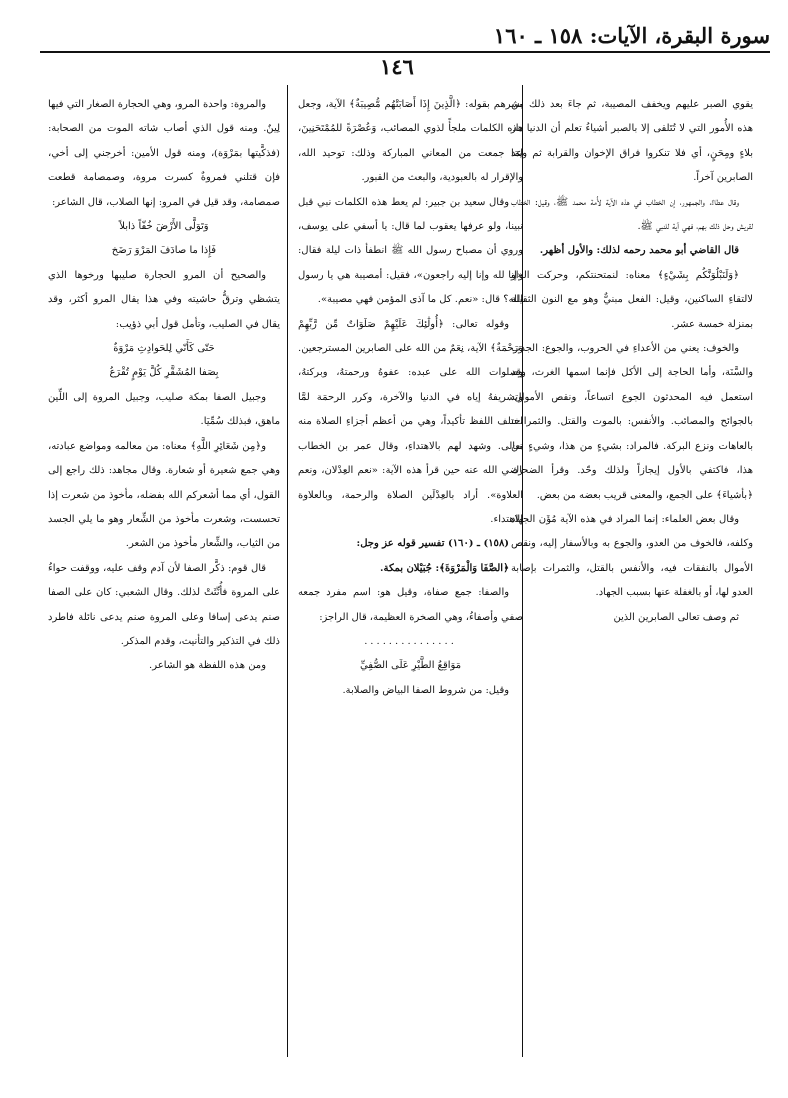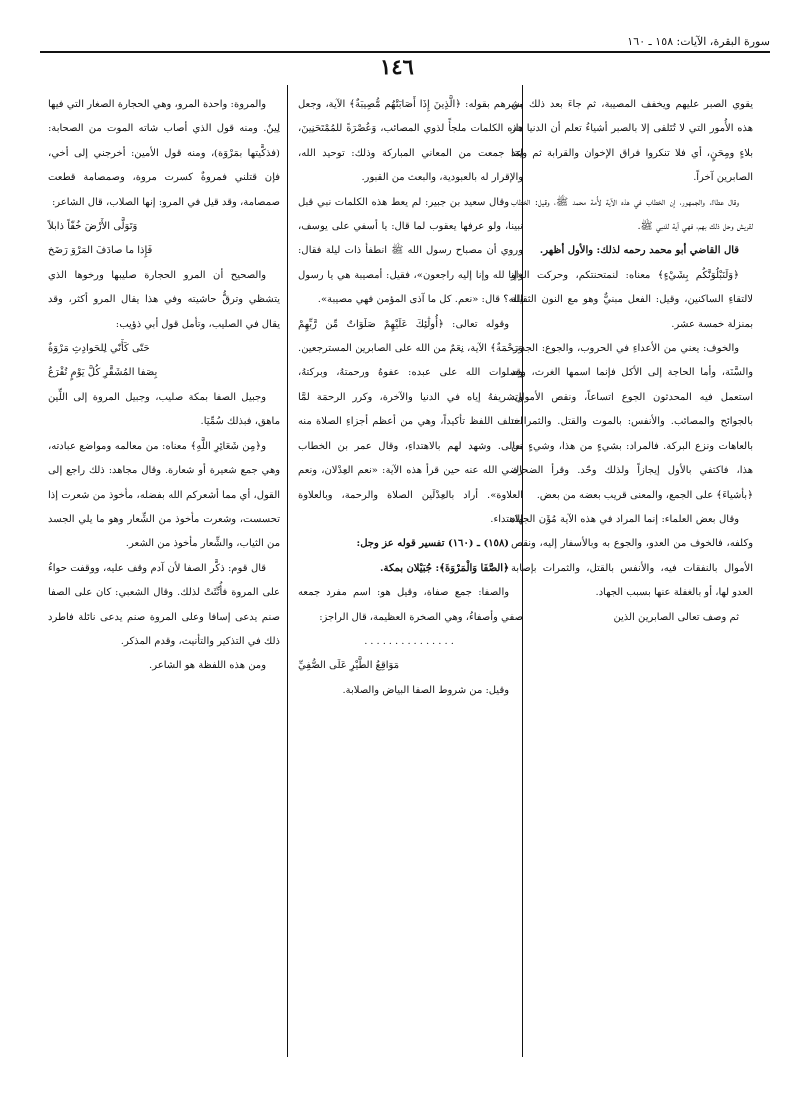--- a/index.html
+++ b/index.html
@@ -1,30 +1,30 @@
 <!DOCTYPE html>
 <html><head>
 <meta charset="utf-8">
 <style>
   html, body { margin:0; padding:0; background:#fff; }
   body { width:788px; height:1098px; position:relative; overflow:hidden; color:#111;
          font-family:"DejaVu Sans", sans-serif; }
   .header { position:absolute; left:40px; top:26px; width:730px; height:22px;
             direction:rtl; display:flex; justify-content:space-between; align-items:flex-end;
             font-weight:bold; font-size:16px; font-family:"DejaVu Serif", serif; }
-  .header .right { font-weight:normal; font-size:11px; }
+  .header .right { font-weight:bold; font-size:21px; }
   .header .num { font-size:21px; position:absolute; left:340px; top:0;margin-top:28px; }
   .rule { position:absolute; left:40px; top:51px; width:730px; height:0;
           border-top:2px solid #111; }
   .col { position:absolute; top:92px; direction:rtl; text-align:justify;
          font-size:10px; line-height:24.4px; font-family:"DejaVu Serif", serif; }
   .col p { margin:0; }
   .col p.ind { text-indent:14px; }
   .col p.b { font-weight:bold; }
-  .col p.verse { text-align:left; }
+  .col p.verse { text-align:center; }
   .col p.dots { text-align:center; letter-spacing:3px; }
   .c1 { left:511px; width:242px; }
   .c2 { left:298px; width:225px; }
   .c3 { left:48px; width:232px; }
   .div { position:absolute; width:0; border-left:1.5px solid #111; }
   .d1 { left:522px; top:85px; height:972px; }
   .d2 { left:287px; top:85px; height:972px; }
 </style>
 </head>
 <body>

